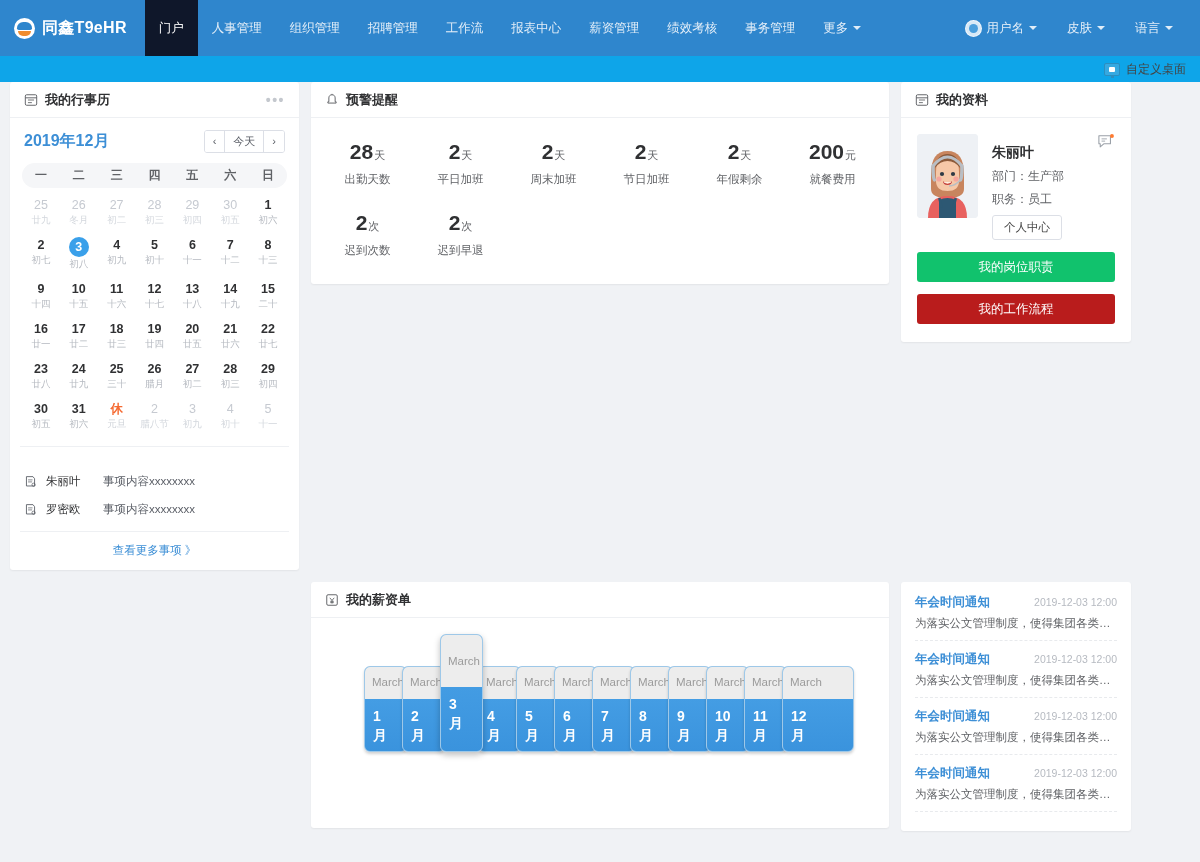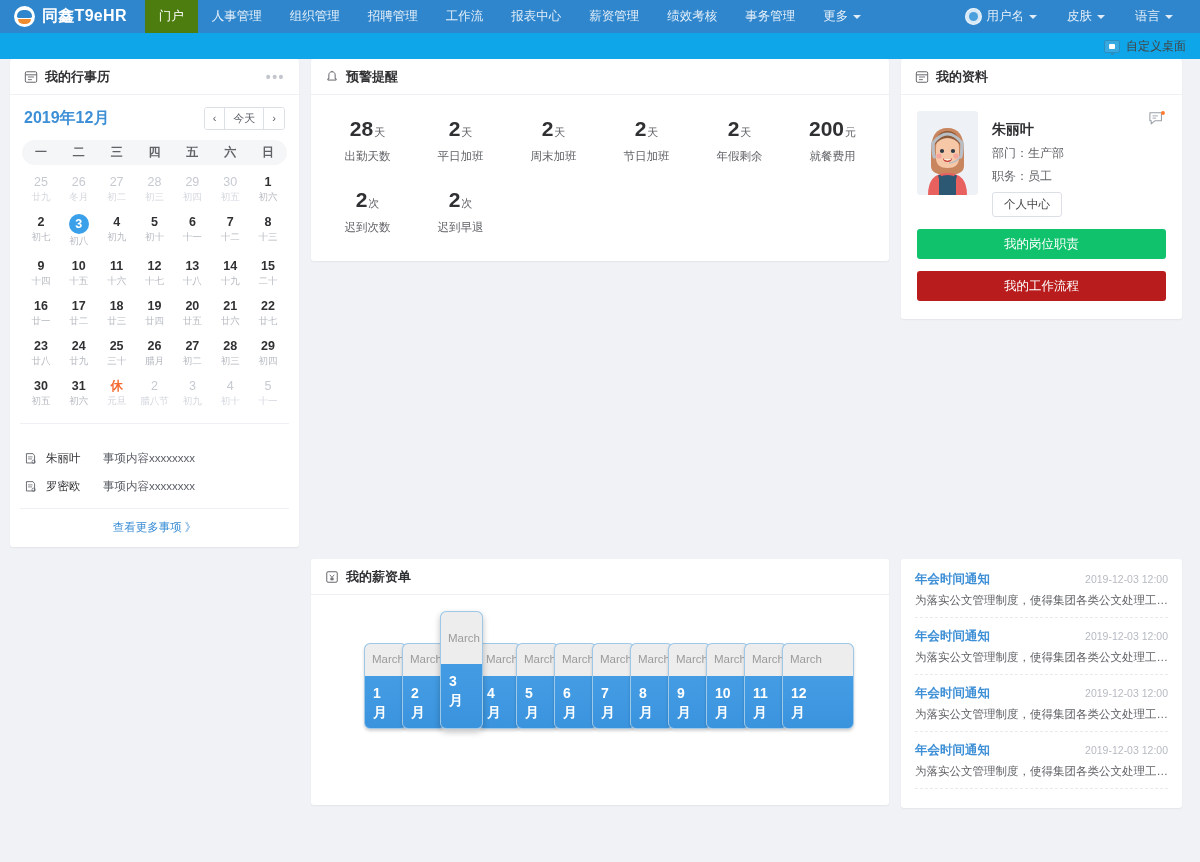--- a/index.html
+++ b/index.html
@@ -7,21 +7,21 @@
     width: 1200px; height: 862px;
     background: #f0f2f5;
     font-family: "Liberation Sans", "DejaVu Sans", sans-serif;
     font-size: 12px;
     color: #333;
     overflow: hidden;
   }
 
   
   .topnav {
-    height: 33px; background: #2f86cd;
+    height: 56px; background: #2f86cd;
     display: flex; align-items: stretch;
     position: relative;
   }
   .brand {
     display: flex; align-items: center; gap: 7px;
     padding: 0 18px 0 14px;
     color: #fff;
   }
   .brand-logo {
     width: 21px; height: 21px; border-radius: 50%;
@@ -42,21 +42,21 @@
     border-radius: 0 0 7px 7px;
   }
   .brand-text { font-size: 16px; font-weight: bold; letter-spacing: .3px; white-space: nowrap;}
 
   .navitems { display: flex; align-items: stretch; }
   .navitem {
     display: flex; align-items: center; justify-content: center;
     padding: 0 14px; color: #e3eef8; font-size: 12.5px;
     white-space: nowrap; cursor: pointer;
   }
-  .navitem.active { background: #4d7c0f; color: #fff; }
+  .navitem.active { background: #0f172a; color: #fff; }
   .navitem .caret {
     display:inline-block; margin-left: 5px;
     border-left: 4px solid transparent; border-right: 4px solid transparent;
     border-top: 4px solid rgba(255,255,255,.85);
   }
   .navright {
     margin-left: auto; display: flex; align-items: center;
     padding-right: 14px; gap: 4px;
   }
   .navright .navitem { padding: 0 13px; }
@@ -115,21 +115,21 @@
     margin-left: auto; color: #c4c8ce; letter-spacing: 1.5px;
     font-size: 14px; cursor: pointer; line-height: 1;
   }
 
   
   .hicon { width: 14px; height: 14px; flex: none; display:block; }
 
   
   .col-l { width: 289px; flex: none; }
   .col-c { width: 578px; flex: none; }
-  .col-r { width: 281px; flex: none; }
+  .col-r { width: 230px; flex: none; }
 
   
   .cal-body { padding: 8px 12px 6px; }
   .cal-top { display: flex; align-items: center; padding: 4px 2px 10px; }
   .cal-title { font-size: 16px; color: #3d8fd6; font-weight: bold; }
   .cal-nav { margin-left: auto; display: flex; border: 1px solid #dcdfe6; border-radius: 3px; overflow: hidden; }
   .cal-nav > div {
     padding: 3px 8px; font-size: 11px; color: #5a5e66;
     background: #fff; cursor: pointer; line-height: 15px;
   }

